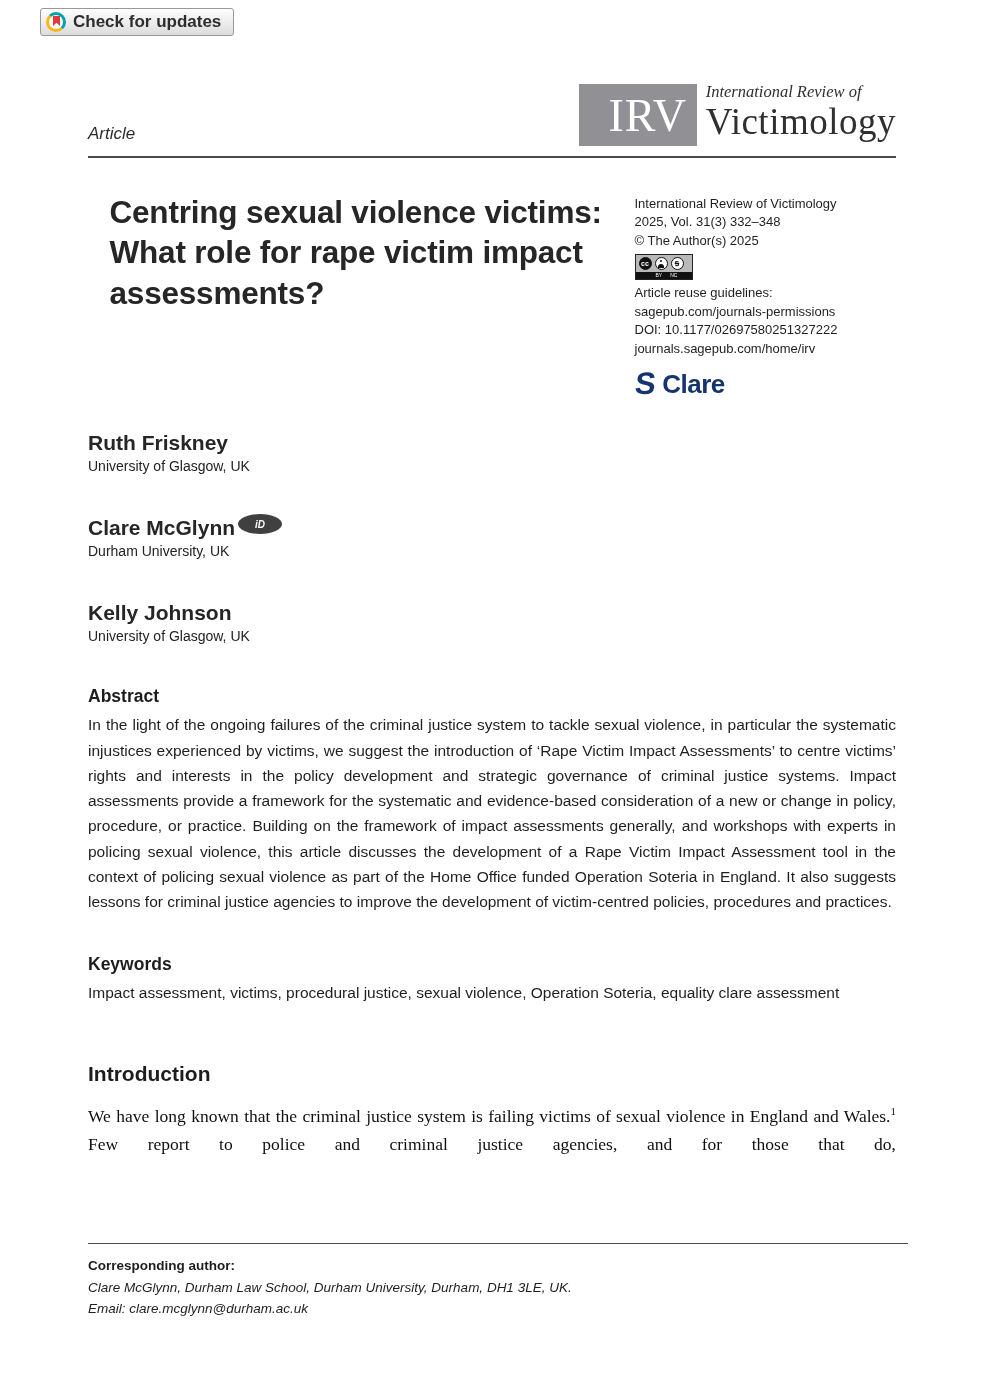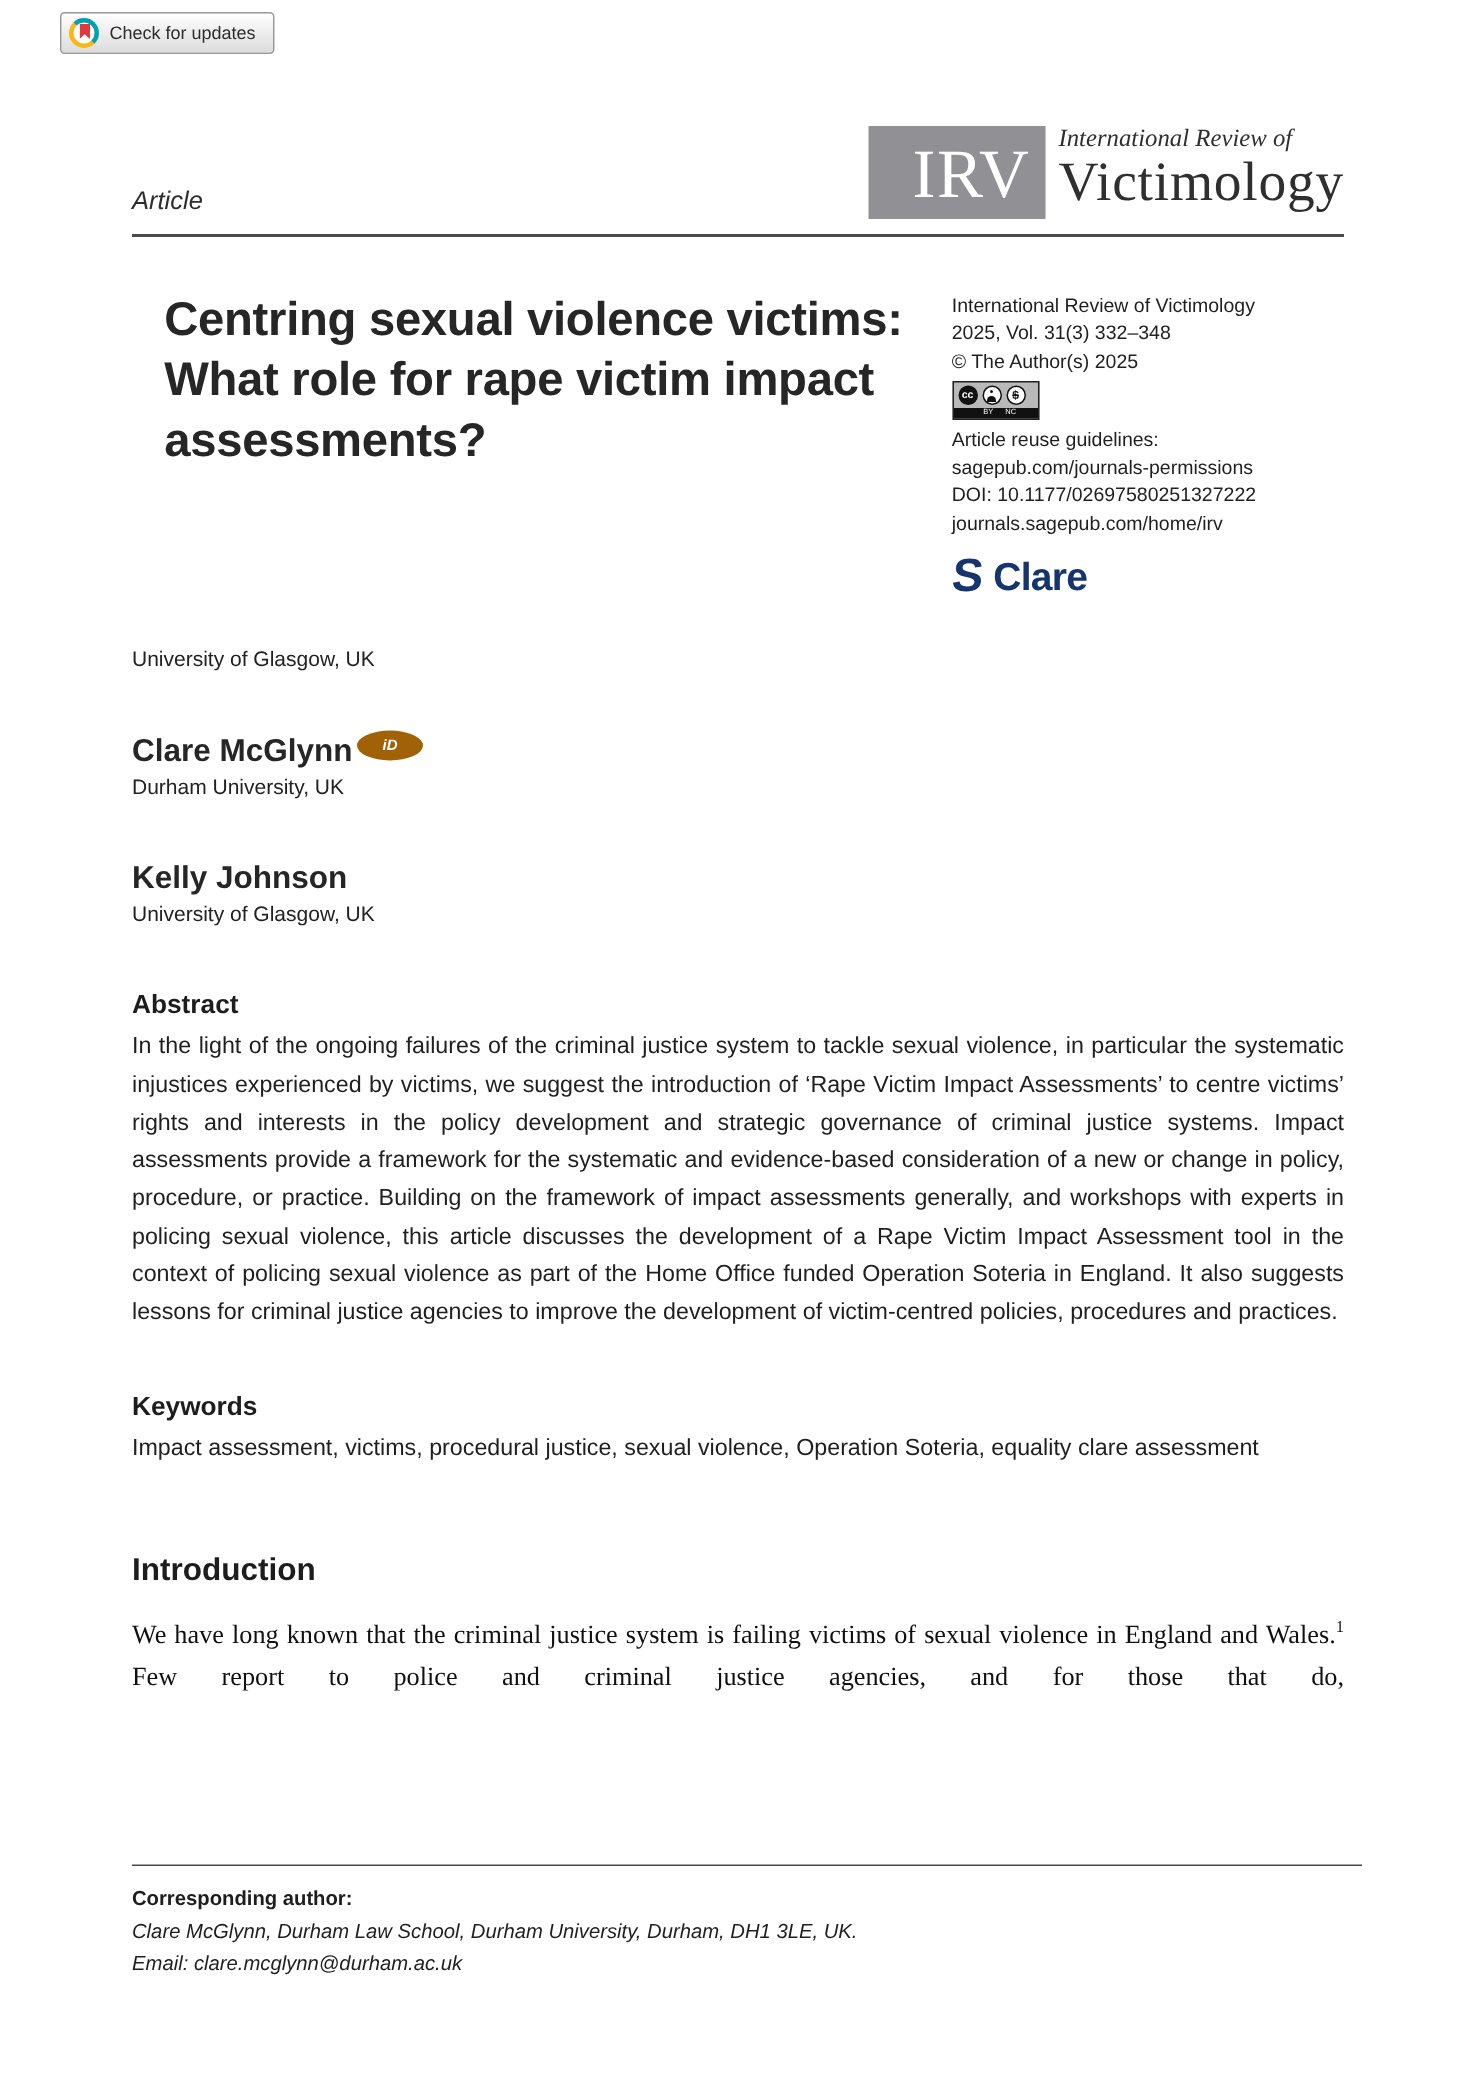--- a/index.html
+++ b/index.html
@@ -16,21 +16,21 @@
 
   
   .crossmark-badge {
     position: absolute; top: 8px; left: 40px;
     display: inline-flex; align-items: center; gap: 7px;
     height: 28px; padding: 2px 12px 2px 5px;
     background: linear-gradient(#fefefe, #dcdcdc);
     border: 1px solid #999; border-radius: 3px;
     cursor: pointer;
   }
-  .crossmark-badge .label { font-size: 12px; color: #2d2d2d; }
+  .crossmark-badge .label { font-size: 17px; color: #2d2d2d; font-weight: bold; }
   .cm-icon {
     width: 20px; height: 20px; border-radius: 50%;
     background: #fff; position: relative;
     border: 3px solid #f8b617;
     border-right-color: #00a3ad; border-top-color: #00a3ad;
   }
   .cm-ribbon {
     position: absolute; left: 4px; top: 1px;
     width: 7px; height: 10px; background: #e03a3e;
     clip-path: polygon(0 0, 100% 0, 100% 100%, 50% 68%, 0 100%);
@@ -107,21 +107,21 @@
 
   
   .authors { margin-top: 32px; }
   .author { margin-bottom: 42px; }
   .author-name {
     font-size: 21px; font-weight: bold; color: #262626;
     display: flex; align-items: flex-start; line-height: 1.1;
   }
   .orcid-icon {
     width: 44px; height: 20px; border-radius: 50%;
-    background: #a16207; color: #fff;
+    background: #404040; color: #fff;
     font-size: 10px; font-weight: bold; font-style: italic;
     display: inline-flex; align-items: center; justify-content: center;
     margin-left: 3px; margin-top: -2px; cursor: pointer; text-align: center;
   }
   .author-aff { font-size: 14px; color: #222; margin-top: 4px; }
 
   
   .abstract-section { margin-top: 42px; }
   .section-heading { font-size: 17.5px; font-weight: bold; color: #1d1d1d; margin-bottom: 5px; }
   .abstract-text {
@@ -204,20 +204,23 @@
 
         <div class="sage-logo">
           <span class="sage-s">S</span>
           <span class="sage-word">Clare</span>
         </div>
       </div>
     </div>
 
     <div class="authors">
       <div class="author">
+        <div class="author-name">
+          <span>Ruth Friskney</span>
+        </div>
         <div class="author-aff">University of Glasgow, UK</div>
       </div>
 
       <div class="author">
         <div class="author-name">
           <span>Clare McGlynn</span>
           <span class="orcid-icon">iD</span>
         </div>
         <div class="author-aff">Durham University, UK</div>
       </div>

